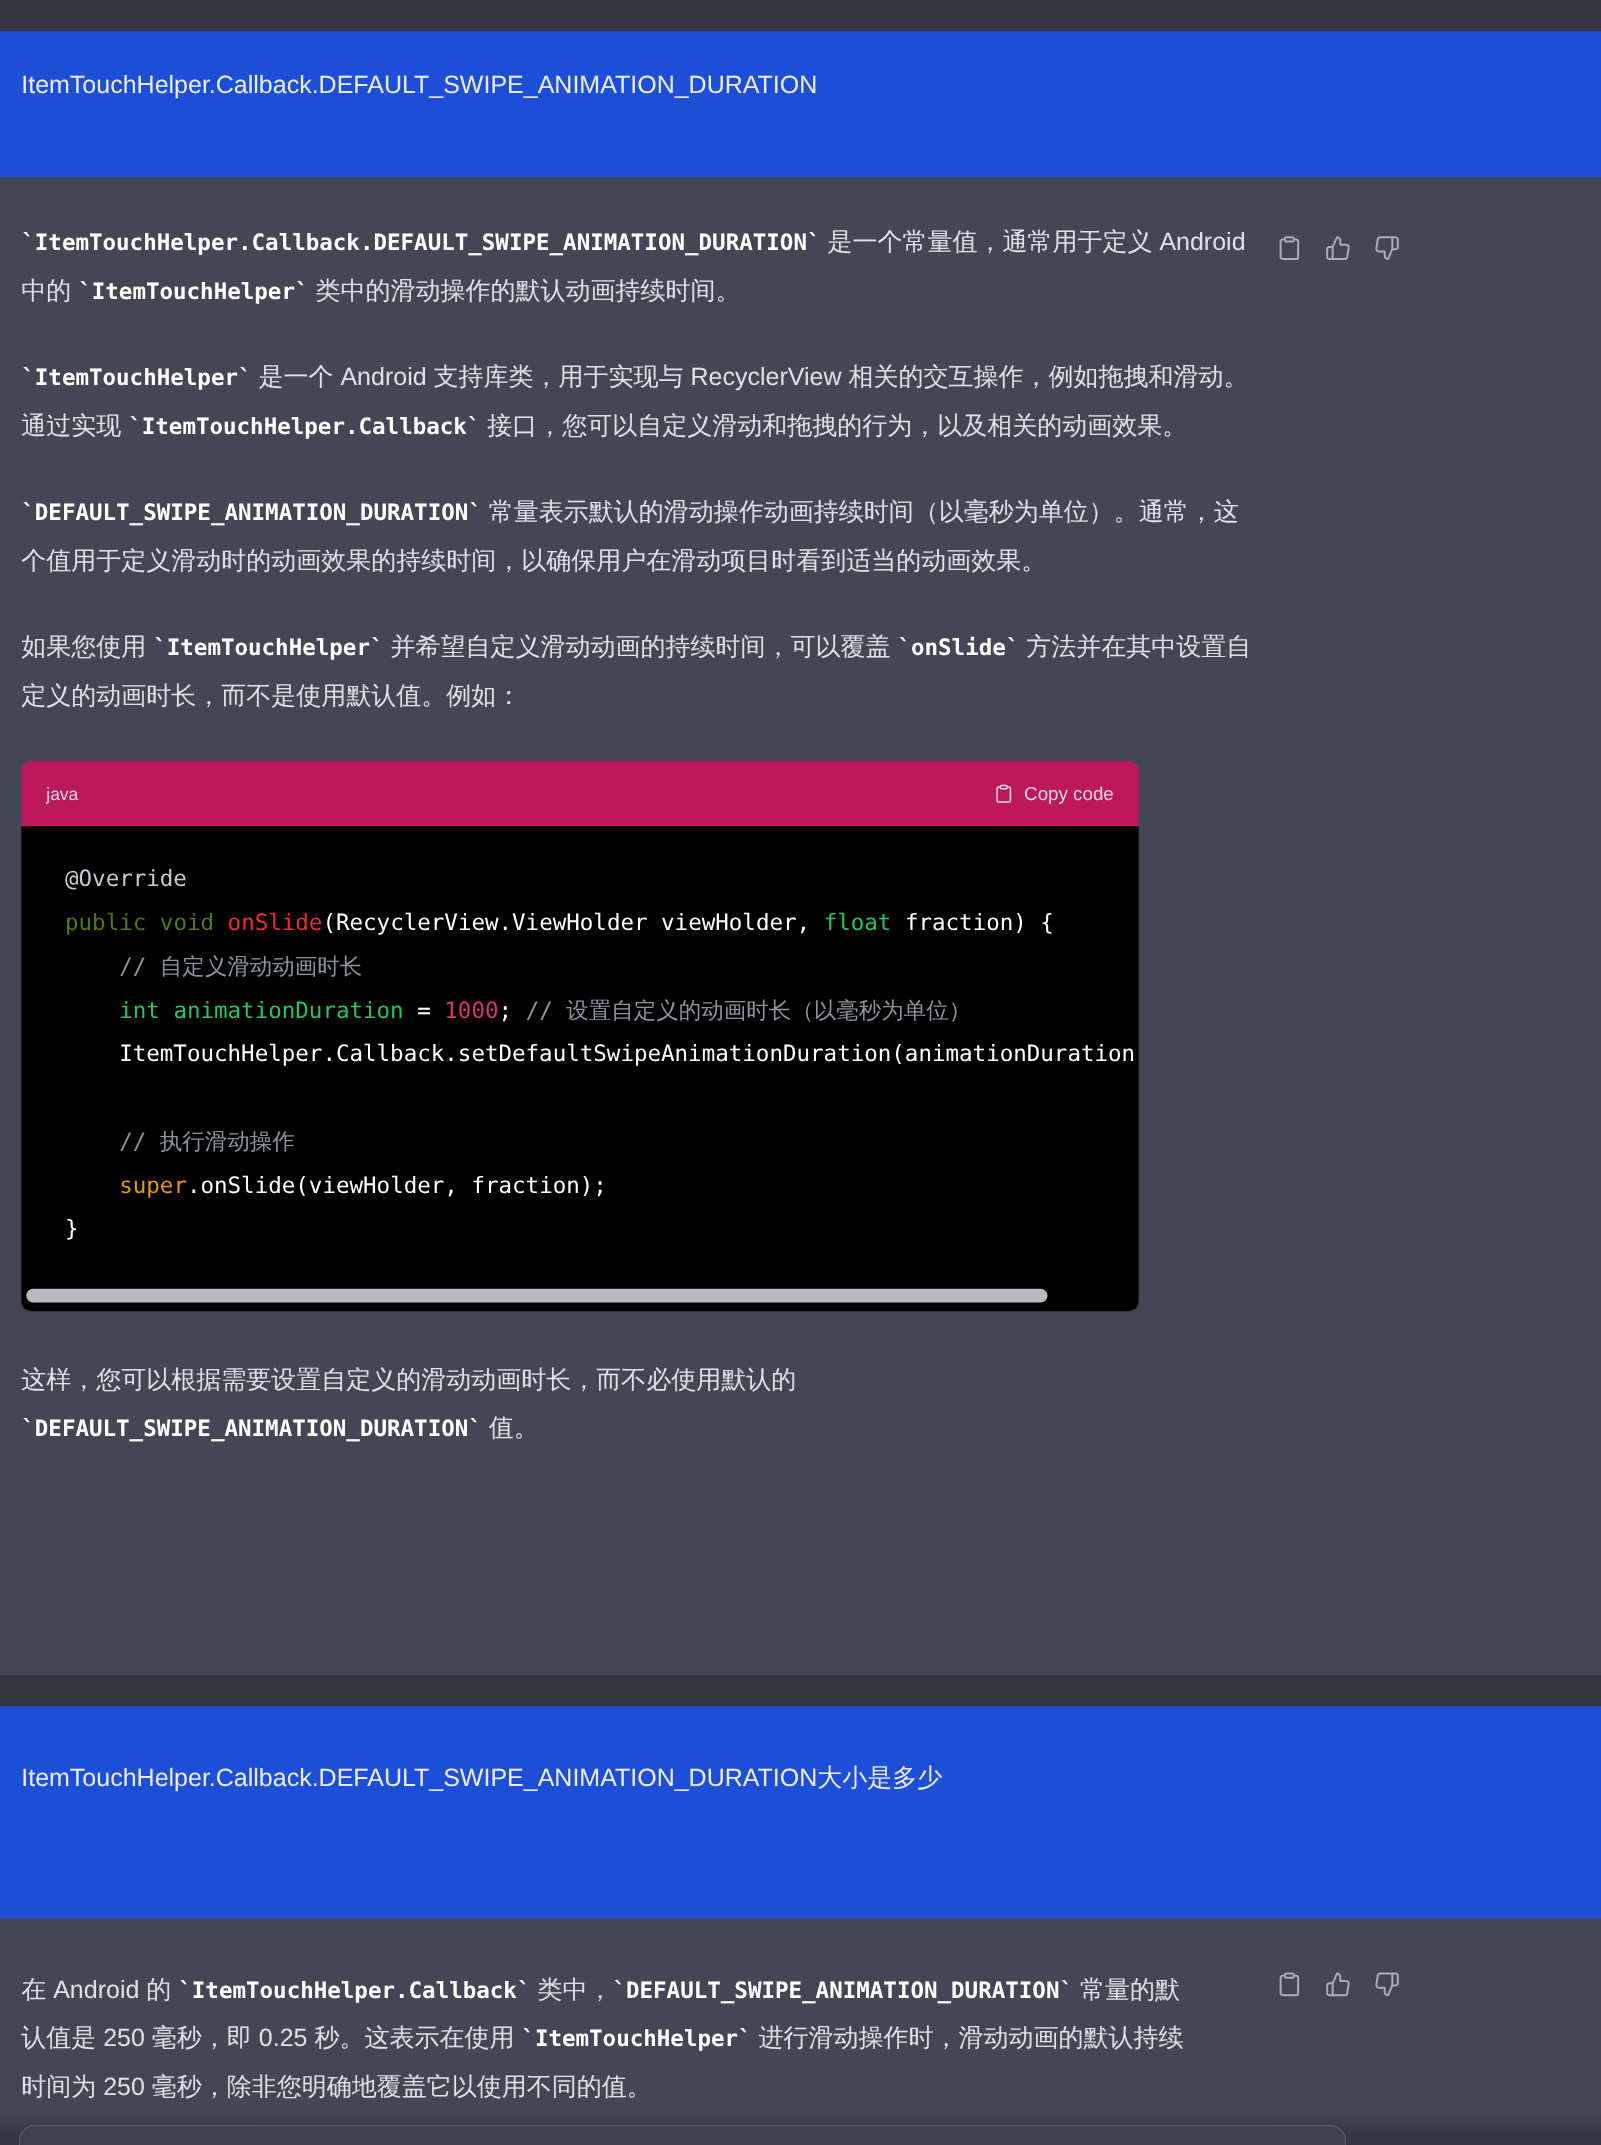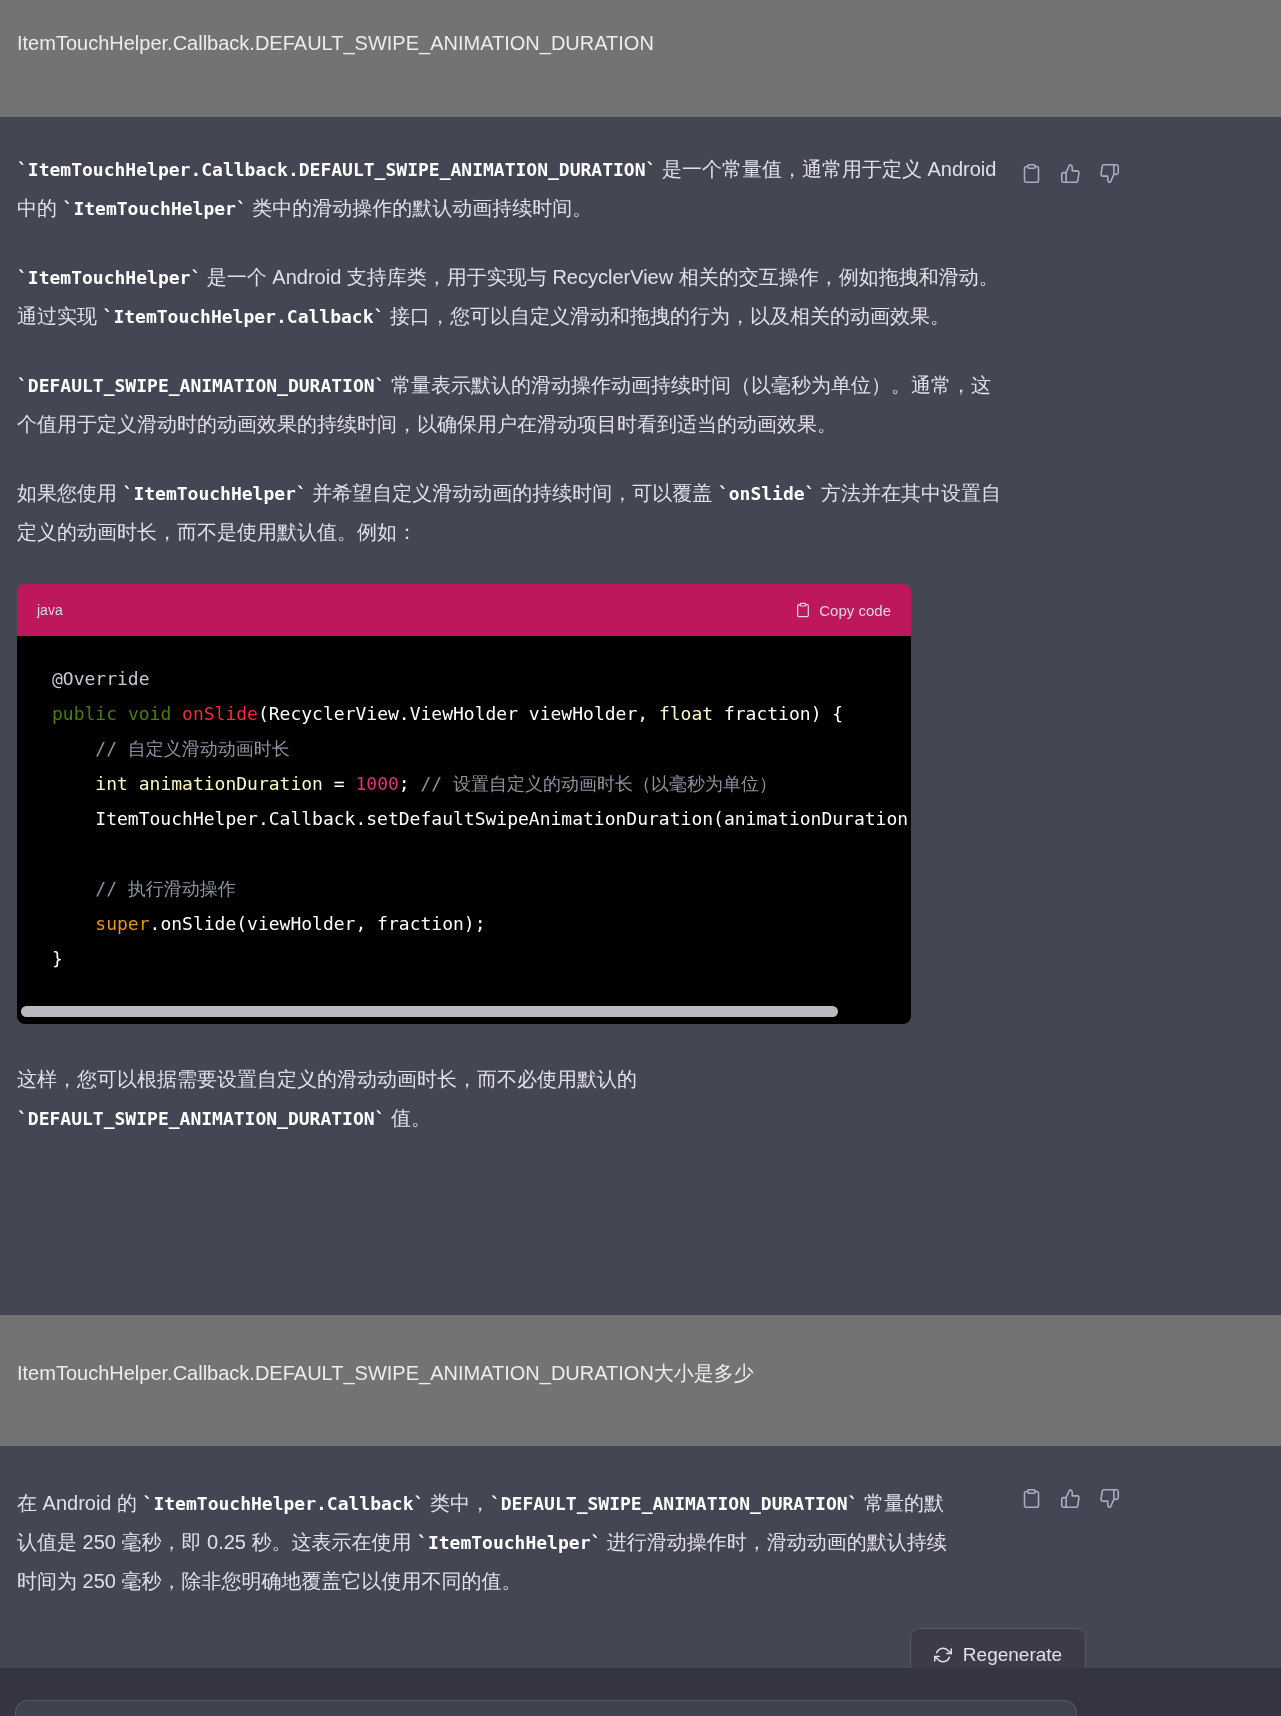--- a/index.html
+++ b/index.html
@@ -2,25 +2,25 @@
 <html><head>
 <meta charset="utf-8">
 <style>
   * { box-sizing: border-box; }
   html,body { margin:0; padding:0; background:#343541; }
   #page {
     position:relative; width:1281px; height:1716px; overflow:hidden;
     font-family:"Liberation Sans", sans-serif;
   }
   section.msg { position:relative; overflow:hidden; width:100%; }
-  .bg-user  { background:#737373; }
+  .bg-user  { background:#1d4ed8;margin-top:25px; }
   .bg-asst  { background:#444654; }
   #u1 { height:117px; }
   #a1 { height:1198px; }
-  #u2 { height:131px; }
+  #u2 { height:170px; }
   #a2 { height:222px; }
 
   .user-text {
     padding:31px 0 0 17px; color:#ececf1; font-size:20px; line-height:24px;
   }
   #u2 .user-text { padding-top:46px; }
 
   .content {
     padding-left:17px; width:1002px; color:#e0e1e8;
     font-size:20px; line-height:39px;
@@ -63,21 +63,21 @@
   }
   .codeblock pre {
     margin:0; background:#000000; border-radius:0 0 8px 8px;
     padding:25px 0 48px 35px; overflow:hidden;
     font-family:"DejaVu Sans Mono", monospace; font-size:18px;
     line-height:35px; color:#ffffff;
   }
   .code-line { white-space:pre; height:35px; }
   .tok-kw  { color:#4d7c0f; }
   .tok-fn  { color:#f22c3d; }
-  .tok-tp  { color:#fef9c3; }
+  .tok-tp  { color:#22c55e; }
   .tok-num { color:#df3079; }
   .tok-bi  { color:#e9950c;margin-top:36px; }
   .tok-cm  { color:#8c939f; }
   .tok-meta{ color:#c5cad3; }
   .code-scrollbar {
     position:absolute; left:4px; bottom:7px; width:817px; height:11px;
     border-radius:6px; background:#b9b9c1;
   }
 
   

